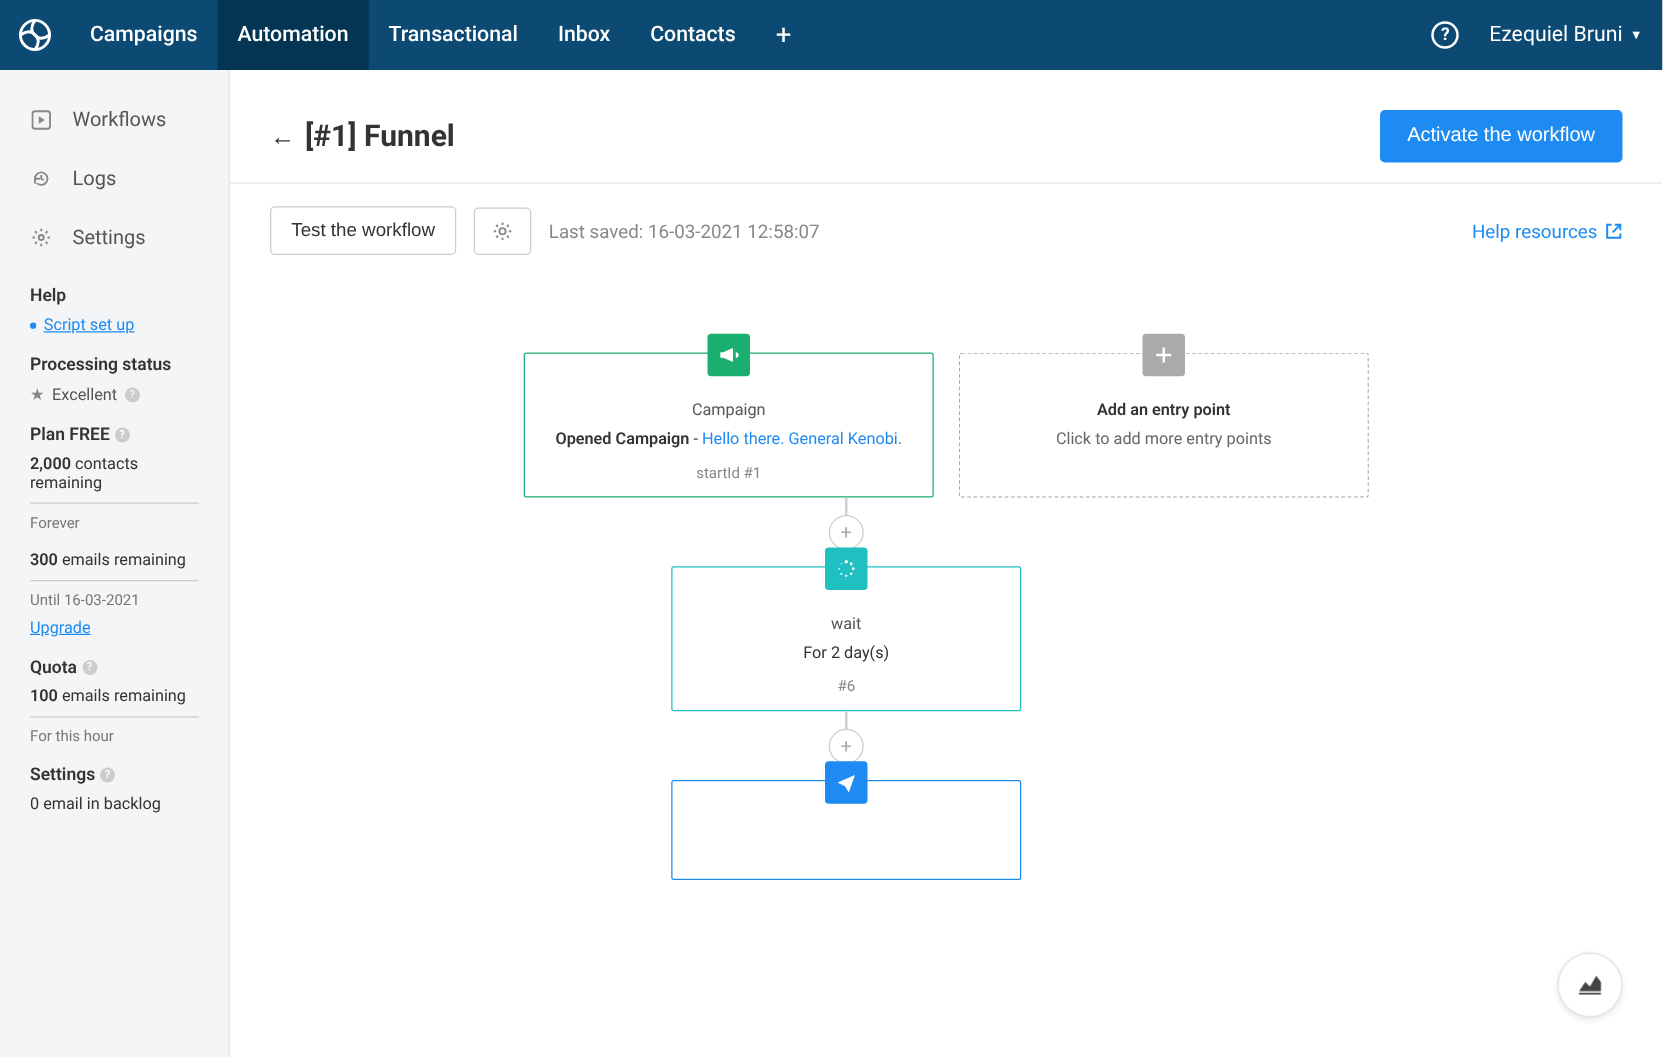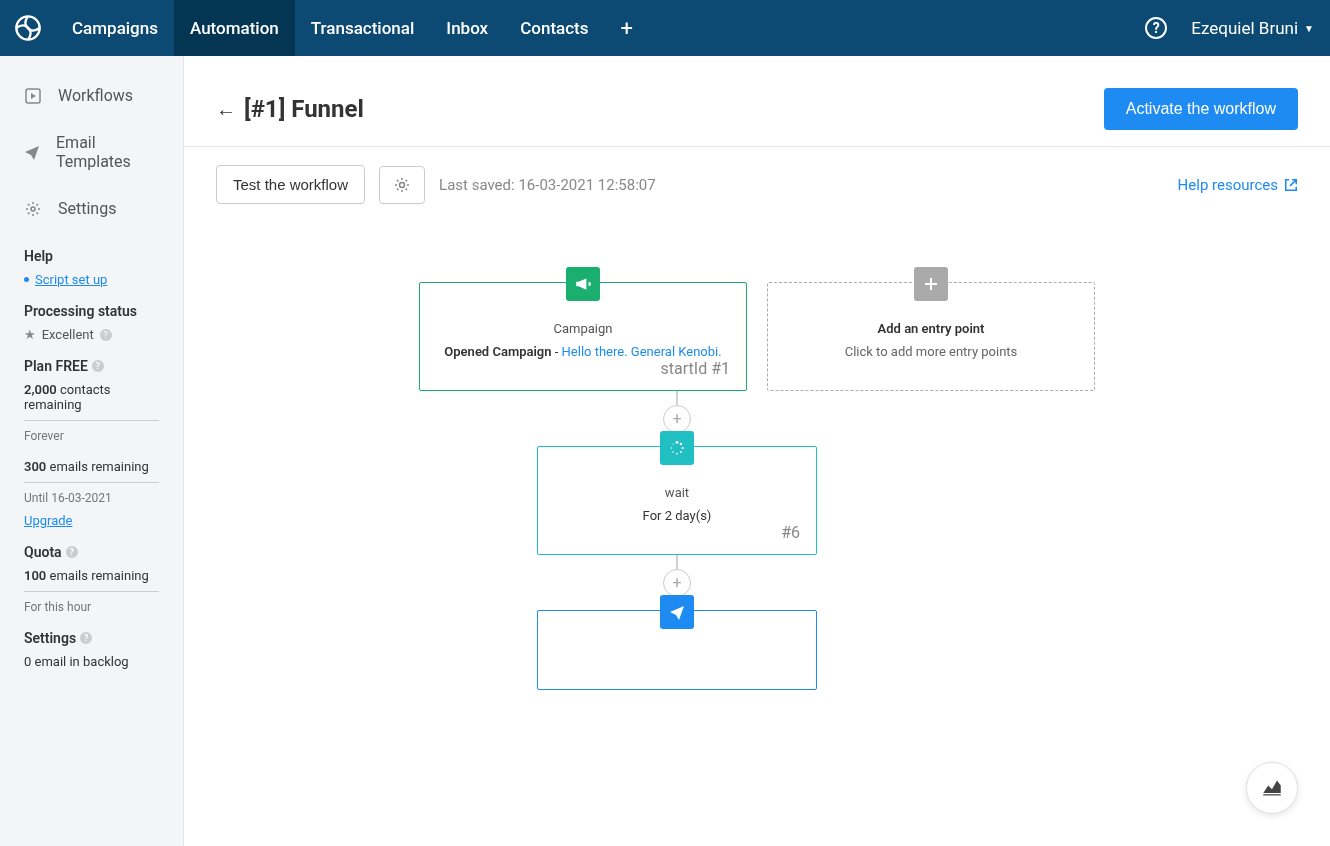--- a/index.html
+++ b/index.html
@@ -66,21 +66,21 @@
     .node.add-entry { border: 1px dashed #aaa; }
     .node-badge { position: absolute; top: -16px; left: 50%; transform: translateX(-50%); width: 34px; height: 34px; border-radius: 3px; display: flex; align-items: center; justify-content: center; color: #fff; }
     .badge-campaign { background: #1aae6f; }
     .badge-add { background: #aaa; }
     .badge-wait { background: #20bfc2; }
     .badge-send { background: #1d8bf1; }
     .node-title { font-size: 13px; color: #555; margin-bottom: 8px; }
     .node-body { font-size: 13px; color: #333; }
     .node-body b { font-weight: 600; }
     .node-body .link { color: #1d8bf1; }
-    .node-footer { text-align: right; font-size: 16px; color: #888; }
+    .node-footer { font-size: 12px; color: #888; margin-top: 12px; }
     .connector { height: 55px; display: flex; justify-content: center; position: relative; }
     .connector .line { width: 2px; background: #d0d0d0; height: 100%; }
     .add-circle { width: 28px; height: 28px; border: 1px solid #ccc; border-radius: 50%; background: #fff; display: flex; align-items: center; justify-content: center; color: #aaa; font-size: 16px; position: absolute; top: 50%; transform: translateY(-50%); cursor: pointer; }
 
     
     .fab { position: fixed; right: 32px; bottom: 32px; width: 52px; height: 52px; background: #fff; border: 1px solid #e0e0e0; border-radius: 50%; box-shadow: 0 2px 6px rgba(0,0,0,.1); display: flex; align-items: center; justify-content: center; cursor: pointer; color: #444; }
   </style>
 </head>
 <body>
 
@@ -116,25 +116,27 @@
       <span class="side-icon">
         <svg width="16" height="16" viewBox="0 0 16 16" fill="#888">
             <rect x="1" y="1" width="14" height="14" rx="2" fill="none" stroke="#888" stroke-width="1.5"></rect>
             <path d="M6 5l5 3-5 3z"></path>
           </svg>
       </span>
       <span>Workflows</span>
     </div>
     <div class="side-item">
       <span class="side-icon">
-        <svg width="16" height="16" viewBox="0 0 16 16" fill="#888">
-            <path d="M1 8l14-6-5 14-3-5-6-3z"></path>
+        <svg width="16" height="16" viewBox="0 0 16 16" fill="none" stroke="#888" stroke-width="1.5">
+            <path d="M3 8a5 5 0 1 1 1.5 3.5"></path>
+            <path d="M3 12v-4h4"></path>
+            <path d="M8 5v3l2 1"></path>
           </svg>
       </span>
-      <span>Email Templates</span>
+      <span>Logs</span>
     </div>
     <div class="side-item">
       <span class="side-icon">
         <svg width="16" height="16" viewBox="0 0 16 16" fill="#888">
             <circle cx="8" cy="8" r="2" fill="none" stroke="#888" stroke-width="1.5"></circle>
             <path d="M8 1v2M8 13v2M1 8h2M13 8h2M3 3l1.5 1.5M11.5 11.5L13 13M3 13l1.5-1.5M11.5 4.5L13 3" stroke="#888" stroke-width="1.5"></path>
           </svg>
       </span>
       <span>Settings</span>
     </div>

